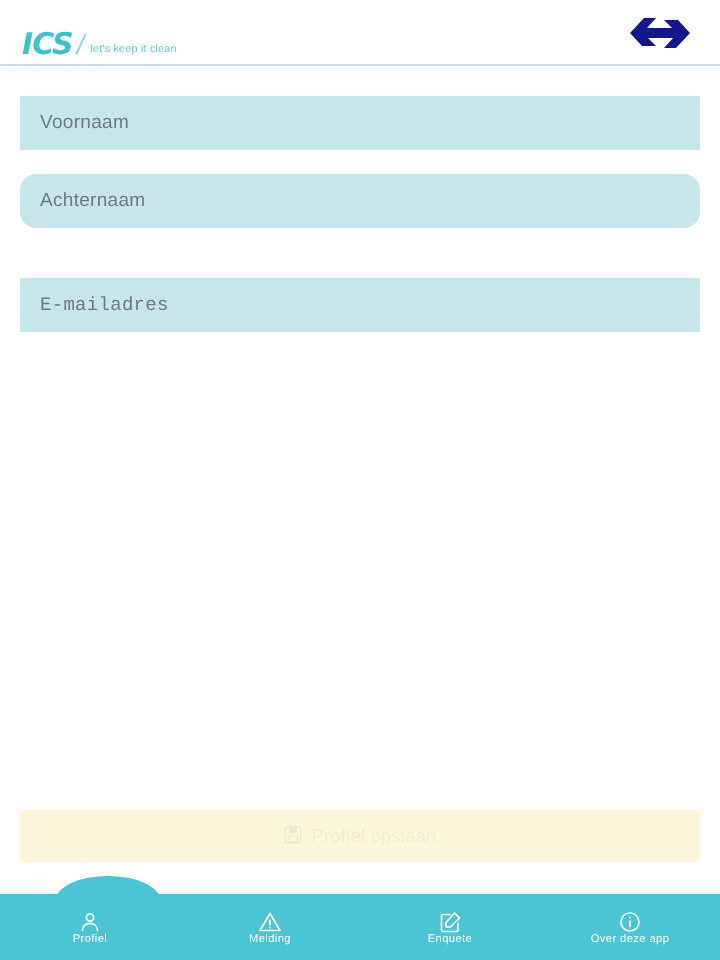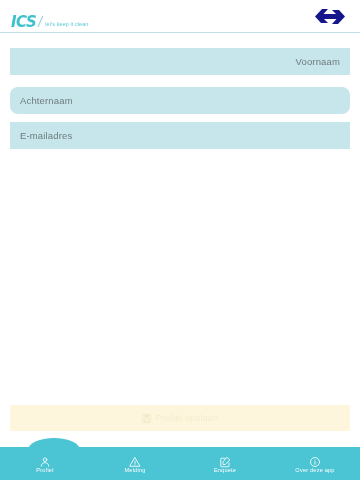--- a/index.html
+++ b/index.html
@@ -46,23 +46,23 @@
   .form { position:absolute; left:0; top:33px; width:360px; }
   .field {
     position:absolute; left:10px; width:340px; height:27px;
     background:#c7e6eb;
     display:flex; align-items:center;
     padding:0 10px;
   }
   .field-text {
     font-size:9.5px; color:#6e7b7e; letter-spacing:.15px;
   }
-  .f1 { top:15px;justify-content:flex-end; }
+  .f1 { top:15px; }
   .f2 { top:54px;border-radius:8px; }
-  .f3 { top:89px; }
+  .f3 { top:106px;font-family:Liberation Mono, monospace; }
 
   
   .save-btn {
     position:absolute; left:10px; top:405px;
     width:340px; height:26px;
     background:#fdf6dd;
     display:flex; align-items:center; justify-content:center; gap:5px;
     cursor:pointer;
   }
   .save-label {

